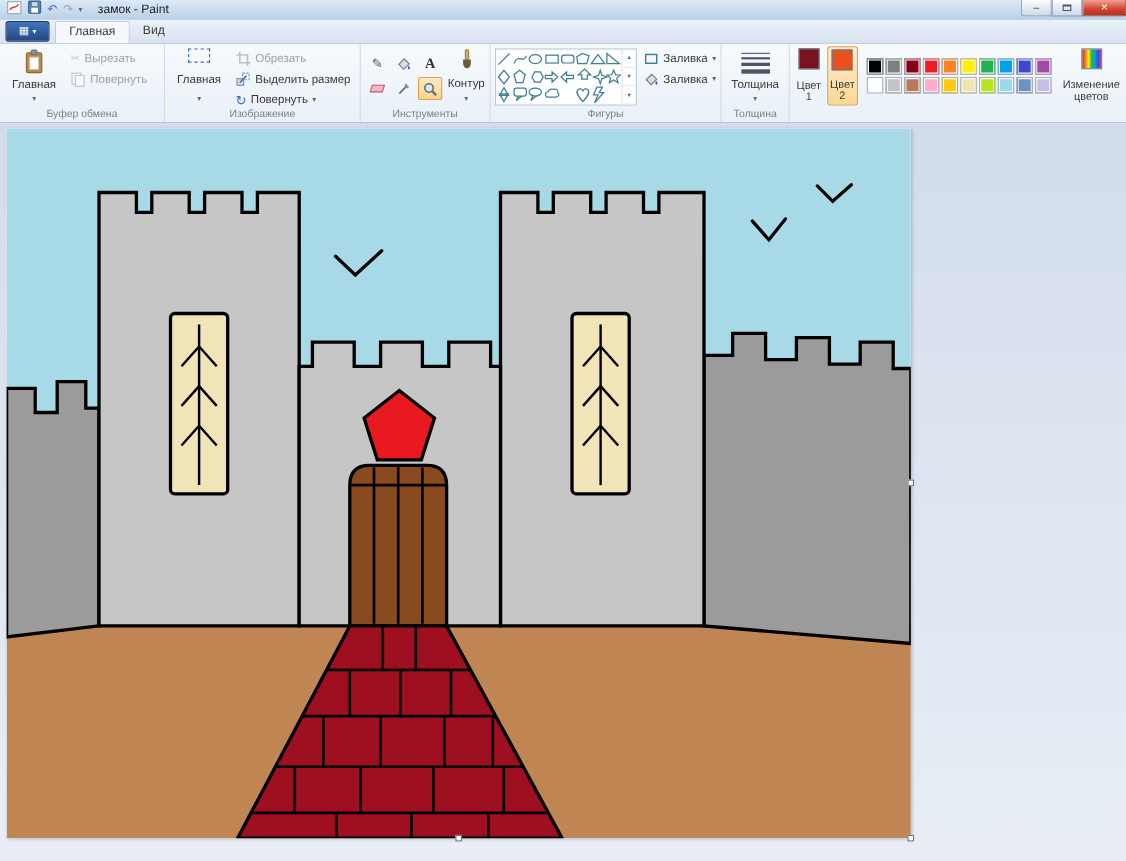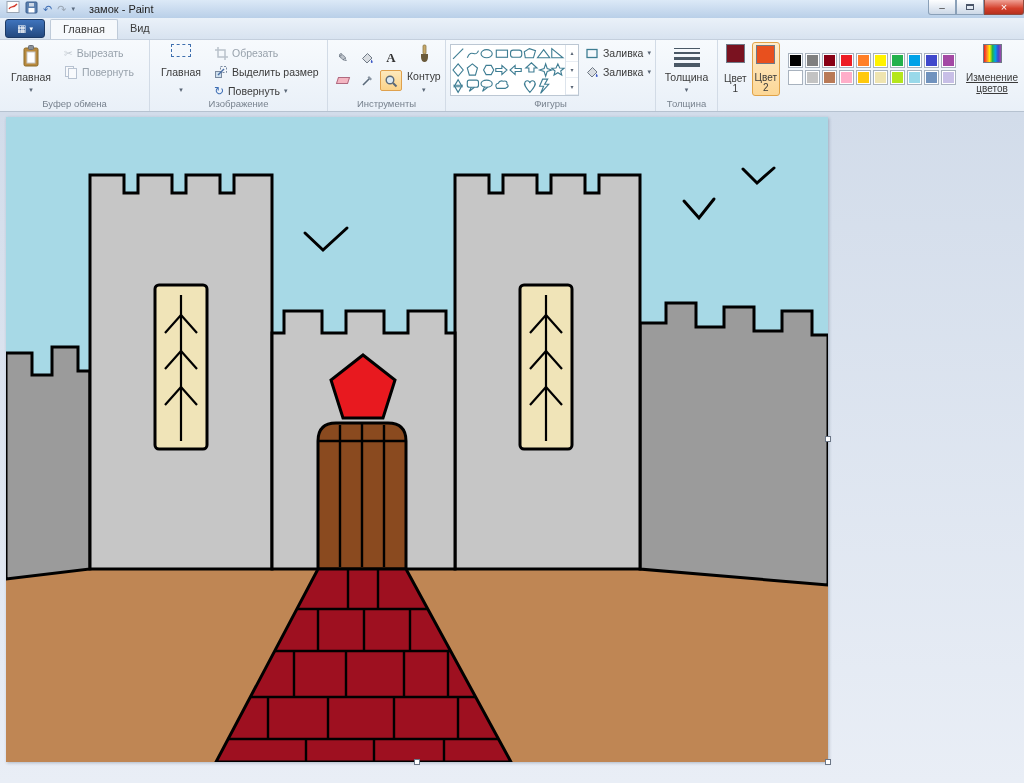--- a/index.html
+++ b/index.html
@@ -57,21 +57,21 @@
   .thick-lines div { background:#4a5866; width:100%; }
   .t1{height:1px;} .t2{height:2px;} .t3{height:3px;} .t4{height:4px;}
 
   .swatch-btn { width:33px; }
   .swatch { width:19px; height:19px; border:1px solid #6f7a88; }
   .color-label { font-size:10px; line-height:10px; }
   .selected-btn { background:linear-gradient(#ffeccb,#fcd796); border:1px solid #e0a348; }
   .palette { display:grid; grid-template-columns:repeat(10,15px); grid-template-rows:repeat(2,15px); gap:2px; align-self:center; margin:0 5px; }
   .cell { border:1px solid #a8b2be; box-shadow:inset 0 0 0 1px #fff; }
   .rainbow { width:19px; height:19px; border:1px solid #6f7a88; background:linear-gradient(90deg,#e81c24,#ff7f27,#fff200,#22b14c,#00a2e8,#3f48cc,#a349a4); }
-  .edit-btn { width:62px;text-decoration:underline; }
+  .edit-btn { width:62px; }
   .edit-btn .color-label { line-height:11px; }
 
   
   .workspace { flex:1; position:relative; background:linear-gradient(180deg,#d2dcea,#e9eef6); }
   .canvas { position:absolute; left:6px; top:5px; width:822px; height:645px; background:#fff; box-shadow:1px 1px 3px rgba(40,60,90,.3); }
   .canvas svg { display:block; }
   .handle { position:absolute; width:6px; height:6px; background:#fff; border:1px solid #6b7686; }
   .h-right { left:825px; top:324px; }
   .h-bottom { left:414px; top:647px; }
   .h-corner { left:825px; top:647px; }

